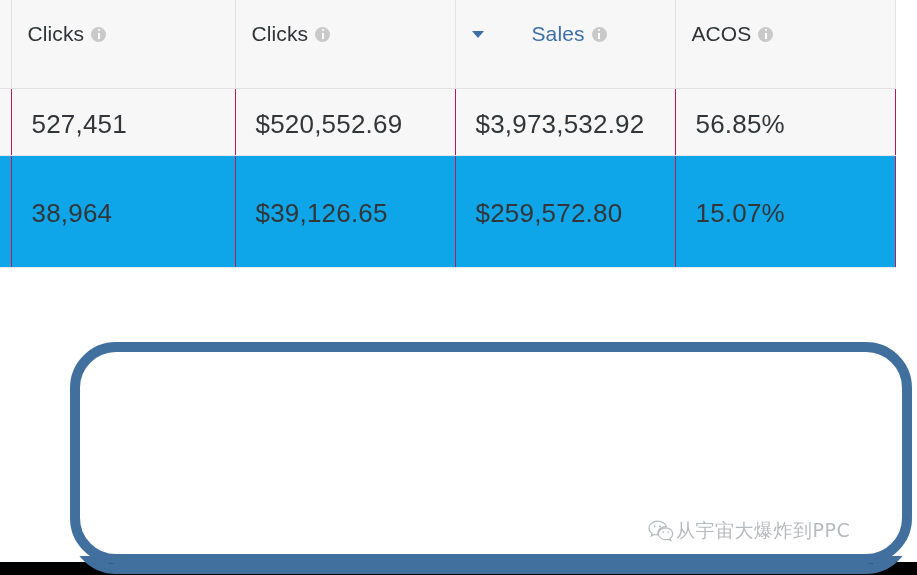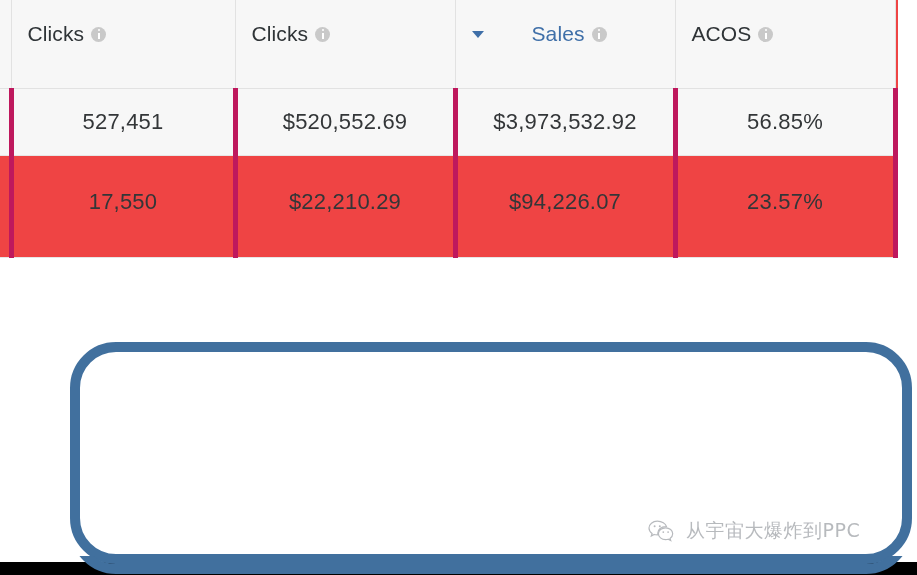--- a/index.html
+++ b/index.html
@@ -34,21 +34,21 @@
     width: 917px;
     height: 562px;
     background: #ffffff;
   }
 
   table.metrics {
     border-collapse: collapse;
     table-layout: fixed;
     width: 895px;
     margin-left: 0;
-    background: #ef4444;
+    background: #0ea5e9;
   }
 
   
   col.c-gutter { width: 11px; }
   col.c-clicks { width: 224px; }
   col.c-spend  { width: 220px; }
   col.c-sales  { width: 220px; }
   col.c-acos   { width: 220px; }
 
   
@@ -116,27 +116,27 @@
     position: absolute;
     left: 6.5px;
     top: 6.2px;
     width: 2px;
     height: 6px;
     background: #ffffff;
   }
 
   
   tbody td {
-    border-right: 5px solid #be185d;
+    border-right: 1px solid #be185d;
     border-bottom: 1px solid #e6e6e6;
     box-sizing: border-box;
     padding: 0 20px;
-    text-align: center;
+    text-align: left;
     vertical-align: top;
-    font-size: 22px;
+    font-size: 26px;
     color: #333638;
     letter-spacing: 0.2px;
     white-space: nowrap;
   }
   tbody td.gutter-cell {
     padding: 0;
   }
   tbody tr.r-total td {
     background: #f7f7f7;
     height: 67px;
@@ -169,21 +169,21 @@
     z-index: 5;
   }
 
   
   .watermark {
     position: absolute;
     left: 648px;
     top: 518px;
     display: flex;
     align-items: center;
-    gap: 12px;
+    gap: 2px;
     z-index: 6;
     opacity: 0.62;
   }
   .wm-logo {
     width: 26px;
     height: 22px;
     position: relative;
     flex: 0 0 auto;
   }
   .wm-text {
@@ -288,37 +288,37 @@
             </td>
           <td>
               <span class="cell-value">$3,973,532.92</span>
             </td>
           <td>
               <span class="cell-value">56.85%</span>
             </td>
         </tr>
 
 
-
-
-        <tr class="r-4">
+        <tr class="r-2">
           <td class="gutter-cell"></td>
           <td>
-              <span class="cell-value">17,550</span>
-            </td>
-          <td>
-              <span class="cell-value">$22,210.29</span>
-            </td>
-          <td>
-              <span class="cell-value">$94,226.07</span>
-            </td>
-          <td>
-              <span class="cell-value">23.57%</span>
+              <span class="cell-value">38,964</span>
+            </td>
+          <td>
+              <span class="cell-value">$39,126.65</span>
+            </td>
+          <td>
+              <span class="cell-value">$259,572.80</span>
+            </td>
+          <td>
+              <span class="cell-value">15.07%</span>
             </td>
         </tr>
+
+
 
       </tbody>
     </table>
   </div>
 
   <div class="watermark">
     <span class="wm-logo">
       <svg width="26" height="22" viewBox="0 0 26 22" xmlns="http://www.w3.org/2000/svg">
         <path d="M9.3 1.2C4.7 1.2 1 4.3 1 8.1c0 2.2 1.2 4.1 3.1 5.4l-.8 2.5 2.9-1.5c.9.3 2 .4 3.1.4.3 0 .5 0 .8-.1-.2-.5-.3-1.1-.3-1.7 0-3.6 3.5-6.5 7.8-6.5.3 0 .6 0 .9.1C17.7 3.6 13.9 1.2 9.3 1.2z" fill="none" stroke="#8c9096" stroke-width="1.2"></path>
         <circle cx="6.6" cy="6.2" r="1" fill="#8c9096"></circle>

